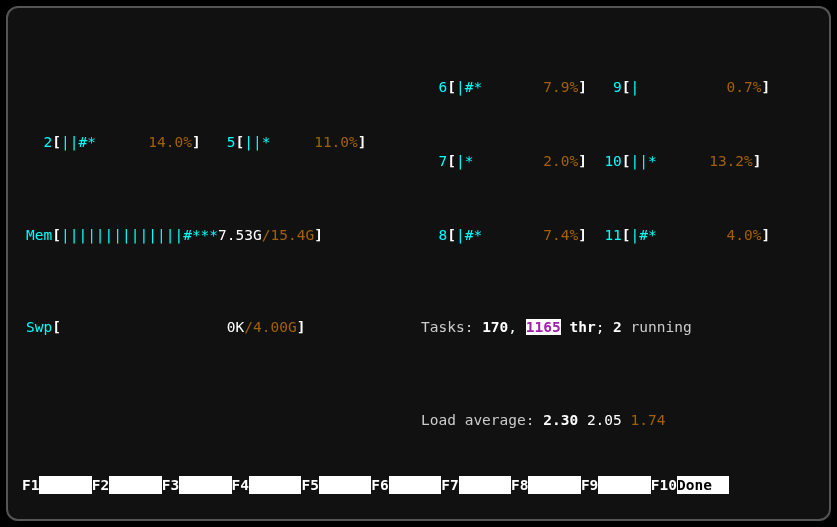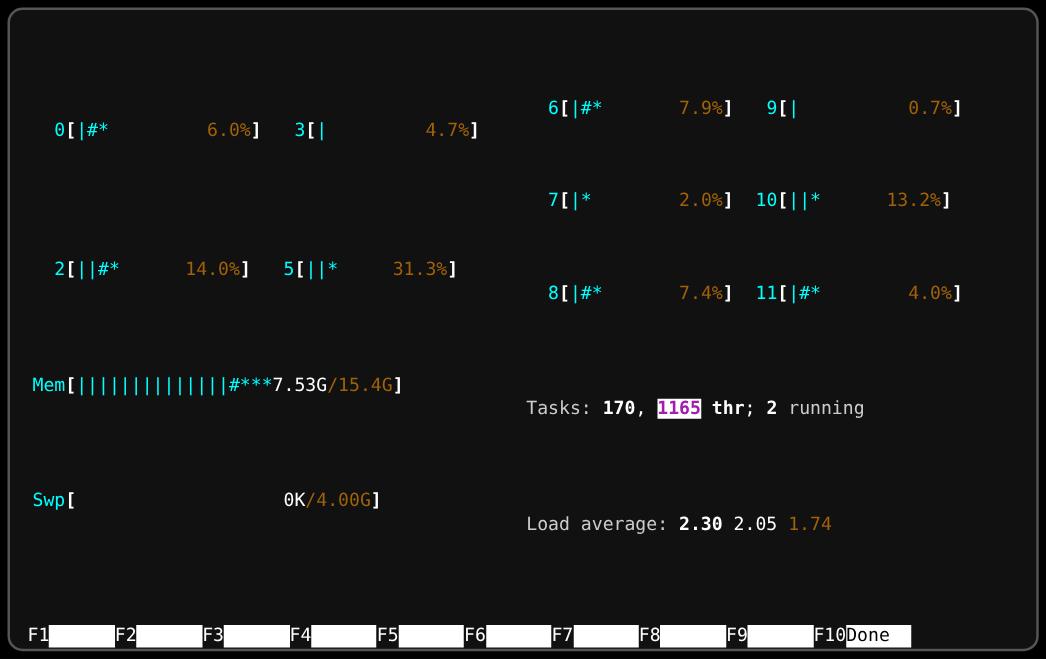--- a/index.html
+++ b/index.html
@@ -32,42 +32,41 @@
   .top {
     display: flex;
     padding: 0 18px 6px 18px;
     white-space: pre;
   }
   .top-left  { flex: 0 0 395px; }
   .top-right { flex: 1; }
 
   .fkeys {
     position: absolute;
-    left: 14px; right: 14px; bottom: 1px;
+    left: 14px; right: 14px; bottom: 25px;
     display: flex;
     white-space: pre;
+    font-weight: bold;
   }
   .fk-label { color: #fff; }
   .fk-slot  { background: #fff; color: #000; display: inline-block; text-align: center; }
 </style>
 </head>
 <body>
 
 <div class="frame">
 
   <div class="top">
     
     <div class="top-left">
       
-      <div>
-<span class="cyan">  0</span><span class="white bold">[</span><span class="cyan">|#*        </span><span class="grey"> 6.0%</span><span class="white bold">]</span>   <span class="cyan">3</span><span class="white bold">[</span><span class="cyan">|        </span><span class="grey"> 4.7%</span><span class="white bold">]</span></div>
       
       
       <div>
-<span class="cyan">  2</span><span class="white bold">[</span><span class="cyan">||#*      </span><span class="grey">14.0%</span><span class="white bold">]</span>   <span class="cyan">5</span><span class="white bold">[</span><span class="cyan">||*     </span><span class="grey">31.3%</span><span class="white bold">]</span></div>
+<span class="cyan">  2</span><span class="white bold">[</span><span class="cyan">||#*      </span><span class="grey">14.0%</span><span class="white bold">]</span>   <span class="cyan">5</span><span class="white bold">[</span><span class="cyan">||*     </span><span class="grey">11.0%</span><span class="white bold">]</span></div>
       
       <div>
 <span class="cyan">Mem</span><span class="white bold">[</span><span class="cyan">||||||||||||||#***</span><span class="white">7.53G</span><span class="grey">/</span><span class="grey">15.4G</span><span class="white bold">]</span></div>
       
       <div>
 <span class="cyan">Swp</span><span class="white bold">[</span><span>                   </span><span class="white">0K</span><span class="grey">/</span><span class="grey">4.00G</span><span class="white bold">]</span></div>
       
       
     </div>
 

